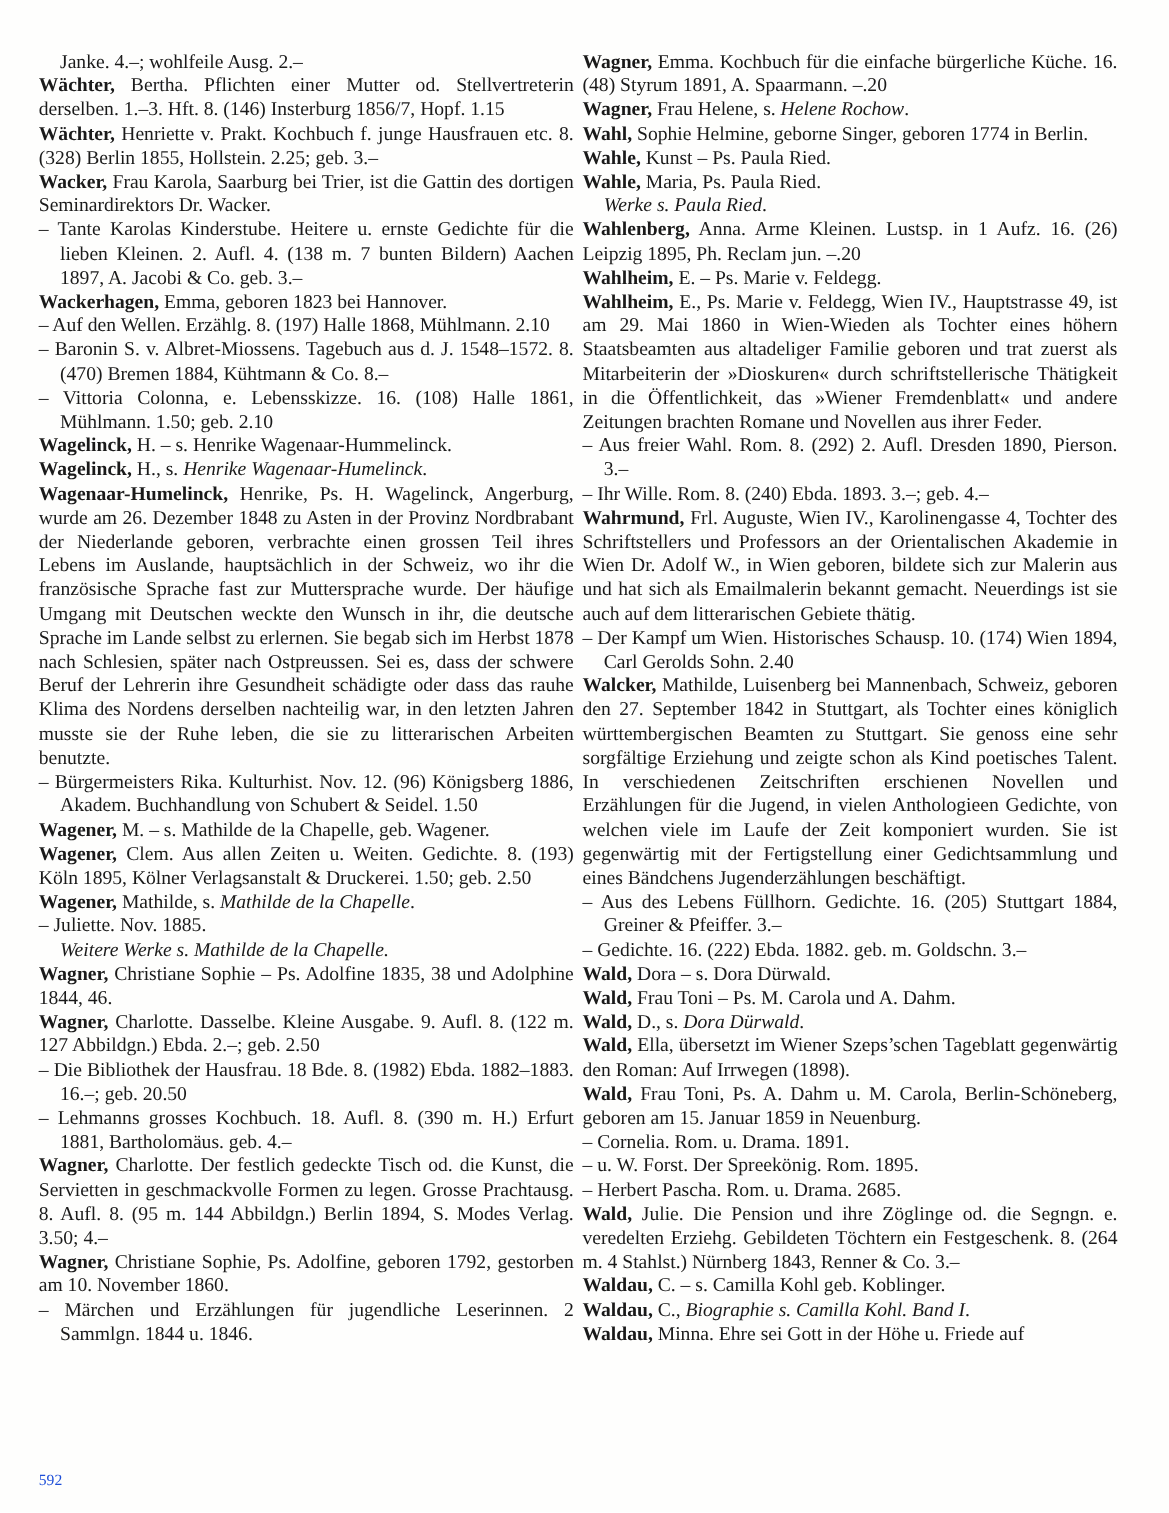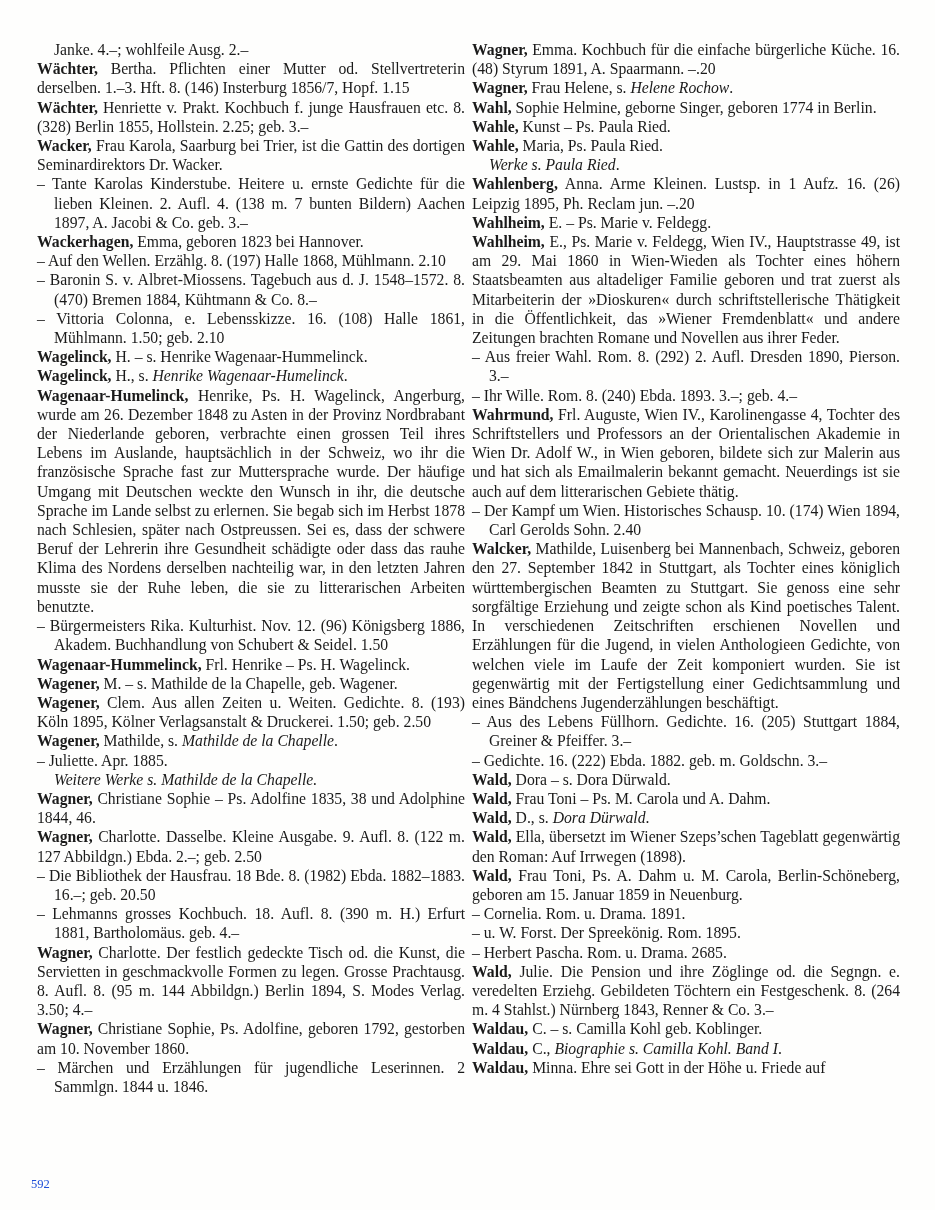--- a/index.html
+++ b/index.html
@@ -14,21 +14,20 @@
     background: #fefefd;
     box-sizing: border-box;
     padding: 40px 29px 0 31px;
     overflow: hidden;
     font-family: "Liberation Serif", "DejaVu Serif", serif;
     color: #1a1a1a;
   }
   .columns {
     display: flex;
     gap: 7px;
-    justify-content: center;
   }
   .column {
     width: 428px;
     font-size: 15.7px;
     line-height: 19.2px;
     text-align: justify;
     hyphens: auto;
     -webkit-hyphens: auto;
   }
   .para {
@@ -66,25 +65,24 @@
         <p class="para entry"><span class="b">Wacker,</span><span> Frau Karola, Saarburg bei Trier, ist die Gattin des dortigen Seminardirektors Dr. Wacker.</span></p>
         <p class="para work"><span>– Tante Karolas Kinderstube. Heitere u. ernste Gedichte für die lieben Kleinen. 2. Aufl. 4. (138 m. 7 bunten Bildern) Aachen 1897, A. Jacobi &amp; Co. geb. 3.–</span></p>
         <p class="para entry"><span class="b">Wackerhagen,</span><span> Emma, geboren 1823 bei Hannover.</span></p>
         <p class="para work"><span>– Auf den Wellen. Erzählg. 8. (197) Halle 1868, Mühlmann. 2.10</span></p>
         <p class="para work"><span>– Baronin S. v. Albret-Miossens. Tagebuch aus d. J. 1548–1572. 8. (470) Bremen 1884, Kühtmann &amp; Co. 8.–</span></p>
         <p class="para work"><span>– Vittoria Colonna, e. Lebensskizze. 16. (108) Halle 1861, Mühlmann. 1.50; geb. 2.10</span></p>
         <p class="para entry"><span class="b">Wagelinck,</span><span> H. – s. Henrike Wagenaar-Hummelinck.</span></p>
         <p class="para entry"><span class="b">Wagelinck,</span><span> H., s. </span><span class="i">Henrike Wagenaar-Humelinck</span><span>.</span></p>
         <p class="para entry"><span class="b">Wagenaar-Humelinck,</span><span> Henrike, Ps. H. Wagelinck, Angerburg, wurde am 26. Dezember 1848 zu Asten in der Provinz Nordbrabant der Niederlande geboren, verbrachte einen grossen Teil ihres Lebens im Auslande, hauptsächlich in der Schweiz, wo ihr die französische Sprache fast zur Muttersprache wurde. Der häufige Umgang mit Deutschen weckte den Wunsch in ihr, die deutsche Sprache im Lande selbst zu erlernen. Sie begab sich im Herbst 1878 nach Schlesien, später nach Ostpreussen. Sei es, dass der schwere Beruf der Lehrerin ihre Gesundheit schädigte oder dass das rauhe Klima des Nordens derselben nachteilig war, in den letzten Jahren musste sie der Ruhe leben, die sie zu litterarischen Arbeiten benutzte.</span></p>
         <p class="para work"><span>– Bürgermeisters Rika. Kulturhist. Nov. 12. (96) Königsberg 1886, Akadem. Buchhandlung von Schubert &amp; Seidel. 1.50</span></p>
-        <p class="para entry"><span class="b">Wagenaar-Hummelinck,</span><span> Frl. Henrike – Ps. H. Wagelinck.</span></p>
         <p class="para entry"><span class="b">Wagener,</span><span> M. – s. Mathilde de la Chapelle, geb. Wagener.</span></p>
         <p class="para entry"><span class="b">Wagener,</span><span> Clem. Aus allen Zeiten u. Weiten. Gedichte. 8. (193) Köln 1895, Kölner Verlagsanstalt &amp; Druckerei. 1.50; geb. 2.50</span></p>
         <p class="para entry"><span class="b">Wagener,</span><span> Mathilde, s. </span><span class="i">Mathilde de la Chapelle</span><span>.</span></p>
-        <p class="para work"><span>– Juliette. Apr. 1885.</span></p>
+        <p class="para work"><span>– Juliette. Nov. 1885.</span></p>
         <p class="para note"><span class="i">Weitere Werke s. Mathilde de la Chapelle.</span></p>
         <p class="para entry"><span class="b">Wagner,</span><span> Christiane Sophie – Ps. Adolfine 1835, 38 und Adolphine 1844, 46.</span></p>
         <p class="para entry"><span class="b">Wagner,</span><span> Charlotte. Dasselbe. Kleine Ausgabe. 9. Aufl. 8. (122 m. 127 Abbildgn.) Ebda. 2.–; geb. 2.50</span></p>
         <p class="para work"><span>– Die Bibliothek der Hausfrau. 18 Bde. 8. (1982) Ebda. 1882–1883. 16.–; geb. 20.50</span></p>
         <p class="para work"><span>– Lehmanns grosses Kochbuch. 18. Aufl. 8. (390 m. H.) Erfurt 1881, Bartholomäus. geb. 4.–</span></p>
         <p class="para entry"><span class="b">Wagner,</span><span> Charlotte. Der festlich gedeckte Tisch od. die Kunst, die Servietten in geschmackvolle Formen zu legen. Grosse Prachtausg. 8. Aufl. 8. (95 m. 144 Abbildgn.) Berlin 1894, S. Modes Verlag. 3.50; 4.–</span></p>
         <p class="para entry"><span class="b">Wagner,</span><span> Christiane Sophie, Ps. Adolfine, geboren 1792, gestorben am 10. November 1860.</span></p>
         <p class="para work"><span>– Märchen und Erzählungen für jugendliche Leserinnen. 2 Sammlgn. 1844 u. 1846.</span></p>
       </div>
     <div class="column">

